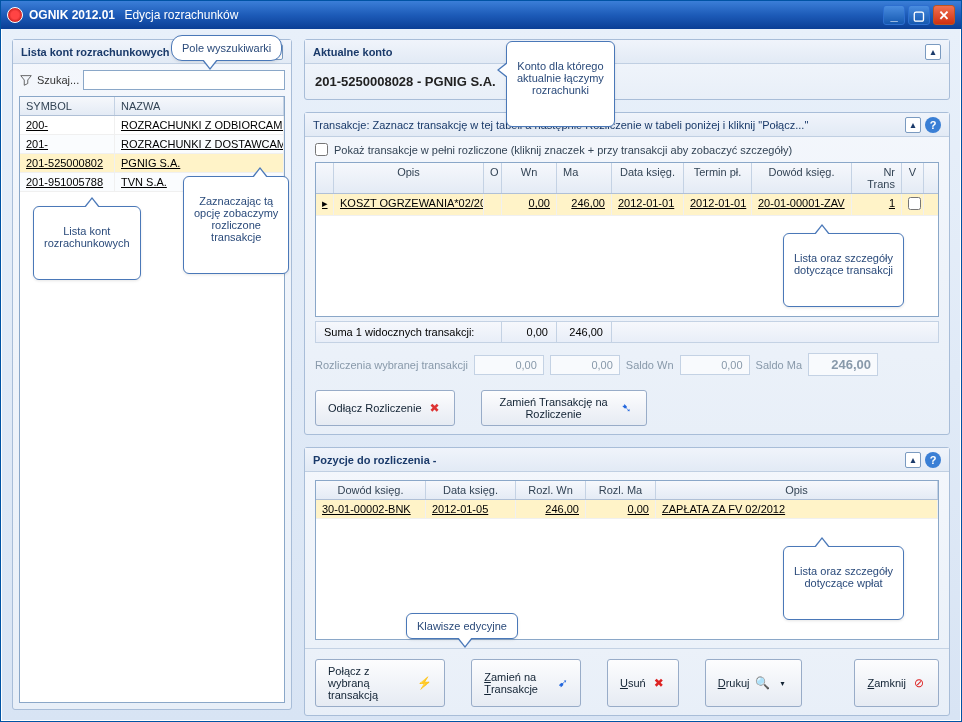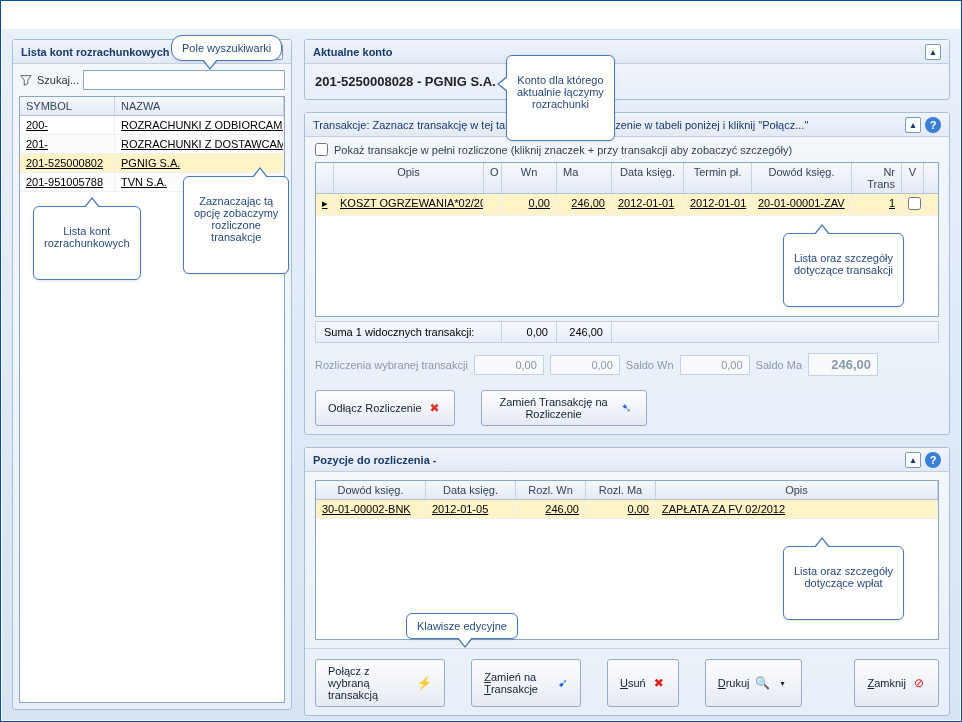--- a/index.html
+++ b/index.html
@@ -59,20 +59,32 @@
 
 
 .callout{position:absolute;background:#fff;border:1px solid #4a78b8;border-radius:6px;padding:6px 10px;font-size:11px;color:#2a4a7a;text-align:center;z-index:50;box-shadow:0 1px 3px rgba(0,0,0,0.1);}
 
 .underline{text-decoration:underline;}
 </style>
 </head>
 <body>
 
 <div class="window">
+  <div class="titlebar">
+    <div class="titlebar-icon"></div>
+    <div class="titlebar-text">
+      <span class="titlebar-part1">OGNIK 2012.01</span>
+      <span class="titlebar-part2">Edycja rozrachunków</span>
+    </div>
+    <div class="winbtns">
+      <div class="winbtn">_</div>
+      <div class="winbtn">▢</div>
+      <div class="winbtn close">✕</div>
+    </div>
+  </div>
 
   <div class="client">
 
     <div class="left panel">
       <div class="panel-hdr">
         <span>Lista kont rozrachunkowych</span>
         <span class="spacer"></span>
         <span class="collapse-btn">▴</span>
       </div>
       <div class="search-row">
@@ -249,21 +261,21 @@
 
   <div class="callout" style="top:175px;left:182px;white-space:pre-line">
     <span>Zaznaczając tą
 opcję zobaczymy
 rozliczone
 transakcje</span>
     <div style="position:absolute;top:-10px;right:20px;border-left:8px solid transparent;border-right:8px solid transparent;border-bottom:10px solid #4a78b8;"></div>
     <div style="position:absolute;top:-8px;right:21px;border-left:7px solid transparent;border-right:7px solid transparent;border-bottom:9px solid #fff;"></div>
   </div>
 
-  <div class="callout" style="top:54px;left:505px;white-space:pre-line">
+  <div class="callout" style="top:40px;left:505px;white-space:pre-line">
     <span>Konto dla którego
 aktualnie łączymy
 rozrachunki</span>
     <div style="position:absolute;top:20px;left:-10px;border-top:8px solid transparent;border-bottom:8px solid transparent;border-right:10px solid #4a78b8;"></div>
     <div style="position:absolute;top:21px;left:-8px;border-top:7px solid transparent;border-bottom:7px solid transparent;border-right:9px solid #fff;"></div>
   </div>
 
   <div class="callout" style="top:232px;left:782px;white-space:pre-line">
     <span>Lista oraz szczegóły
 dotyczące transakcji</span>

